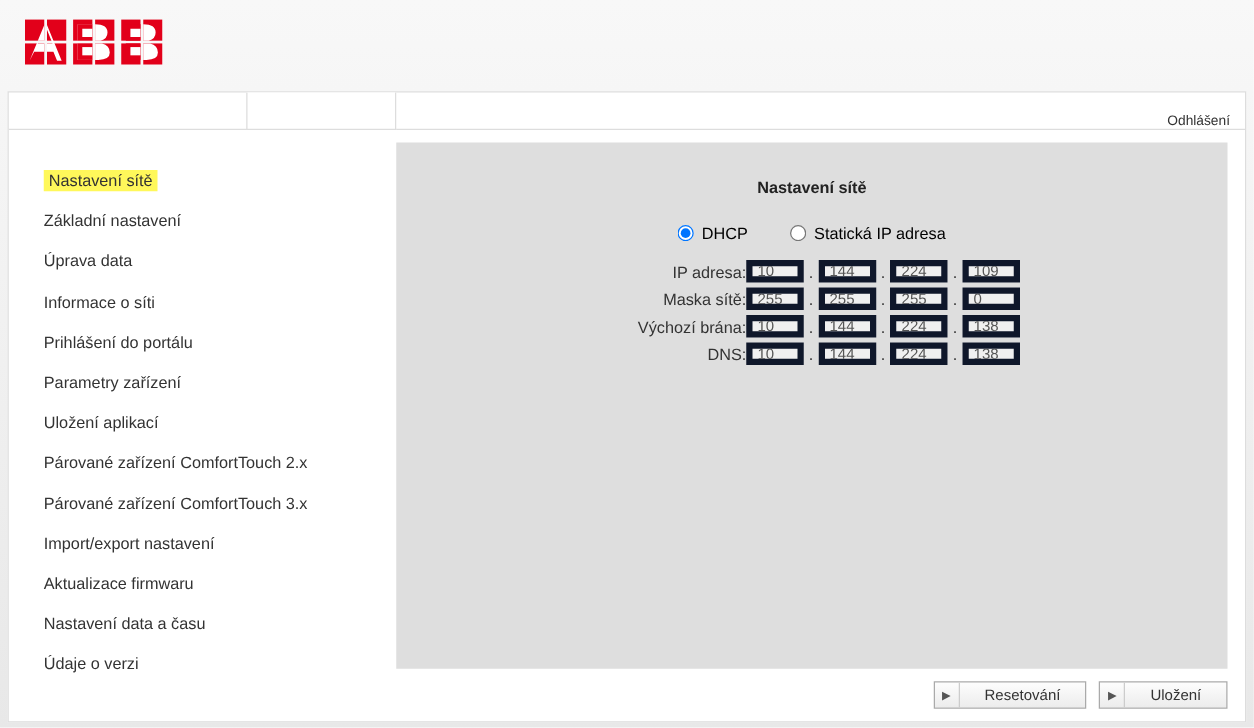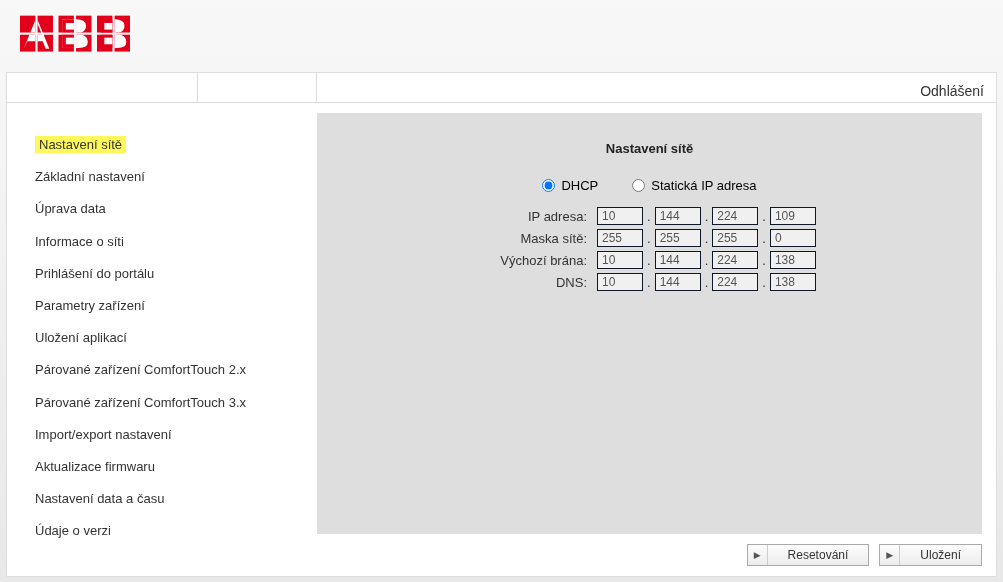--- a/index.html
+++ b/index.html
@@ -27,23 +27,23 @@
       margin: 10px 6px 6px 6px;
       border: 1px solid #ddd;
       height: 505px;
       position: relative;
     }
     .topbar {
       height: 30px;
       border-bottom: 1px solid #ddd;
       display: flex;
       justify-content: flex-end;
-      align-items: center;
+      align-items: flex-end;
       padding: 6px 12px 0 0;
-      font-size: 14px;
+      font-size: 11px;
       color: #333;
     }
     .topbar-link { cursor: pointer; }
     .empty-tab {
       position: absolute;
       top: 0;
       left: 190px;
       width: 120px;
       height: 30px;
       border: 1px solid #ddd;
@@ -111,34 +111,33 @@
     }
     .form-rows {
       display: grid;
       grid-template-columns: 260px auto;
       row-gap: 4px;
       font-size: 13px;
       color: #333;
     }
     .form-label {
       text-align: right;
-      padding-right: 10px;
       padding-top: 2px;
     }
     .octets {
       display: flex;
       align-items: center;
       gap: 4px;
     }
     .octet {
       width: 46px;
       height: 18px;
       font-size: 12px;
       padding: 1px 4px;
-      border: 1px solid #0f172a;
+      border: 5px solid #0f172a;
       background: #f0f0f0;
       color: #555;
     }
     .dot-sep {
       font-size: 13px;
       color: #333;
     }
     .button-row {
       display: flex;
       justify-content: flex-end;

